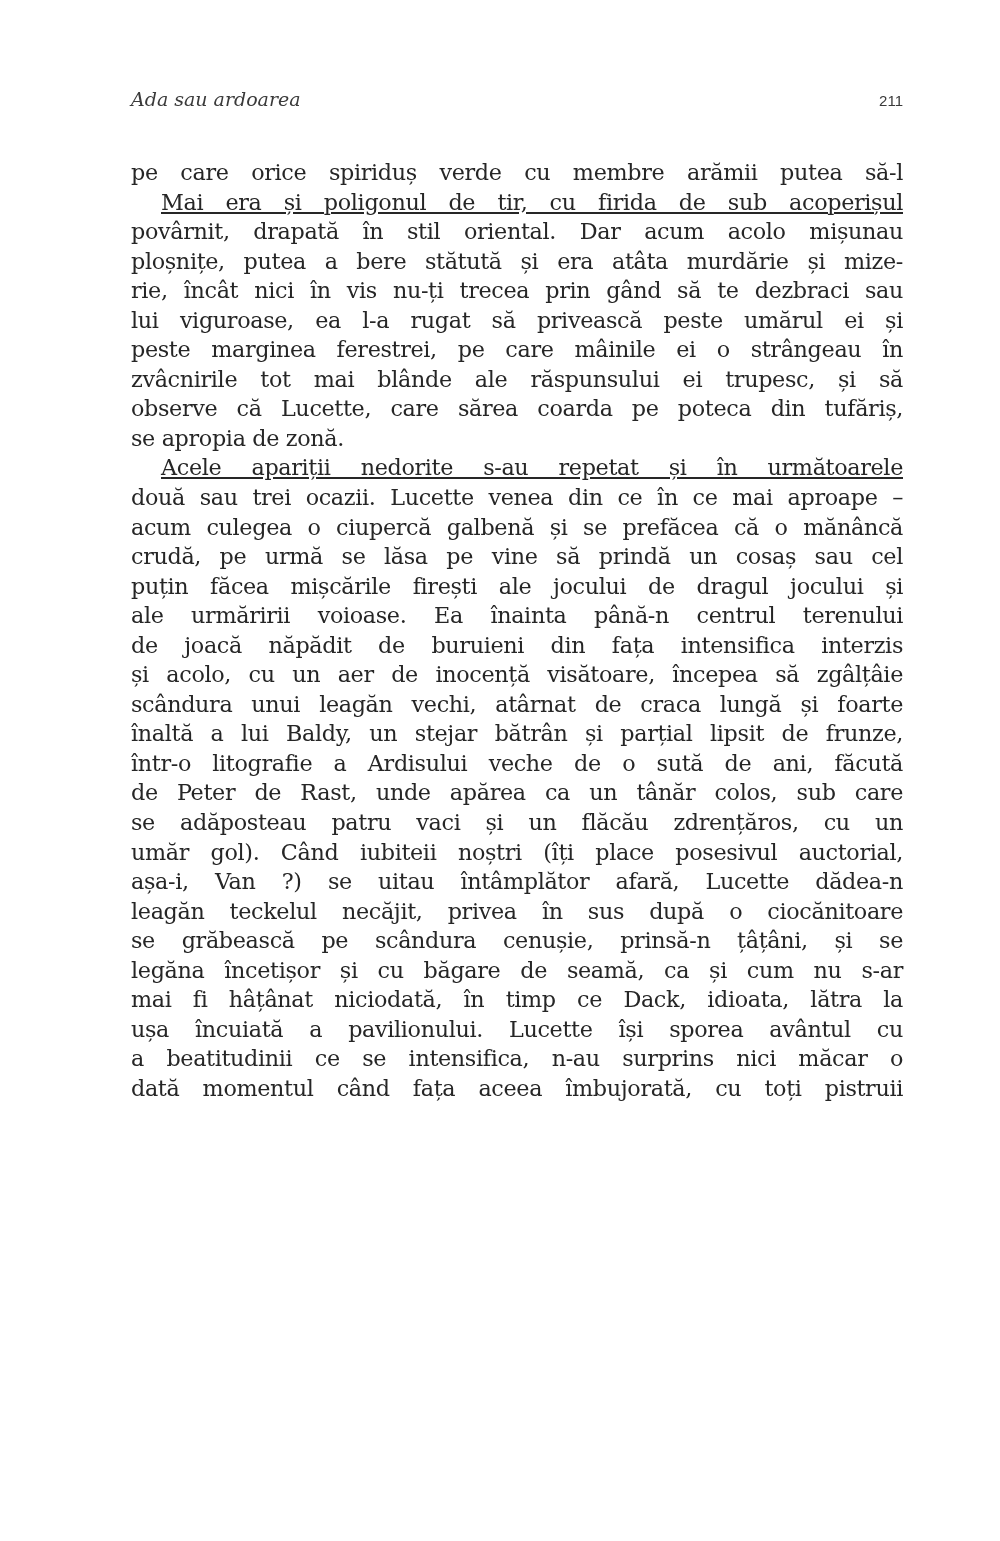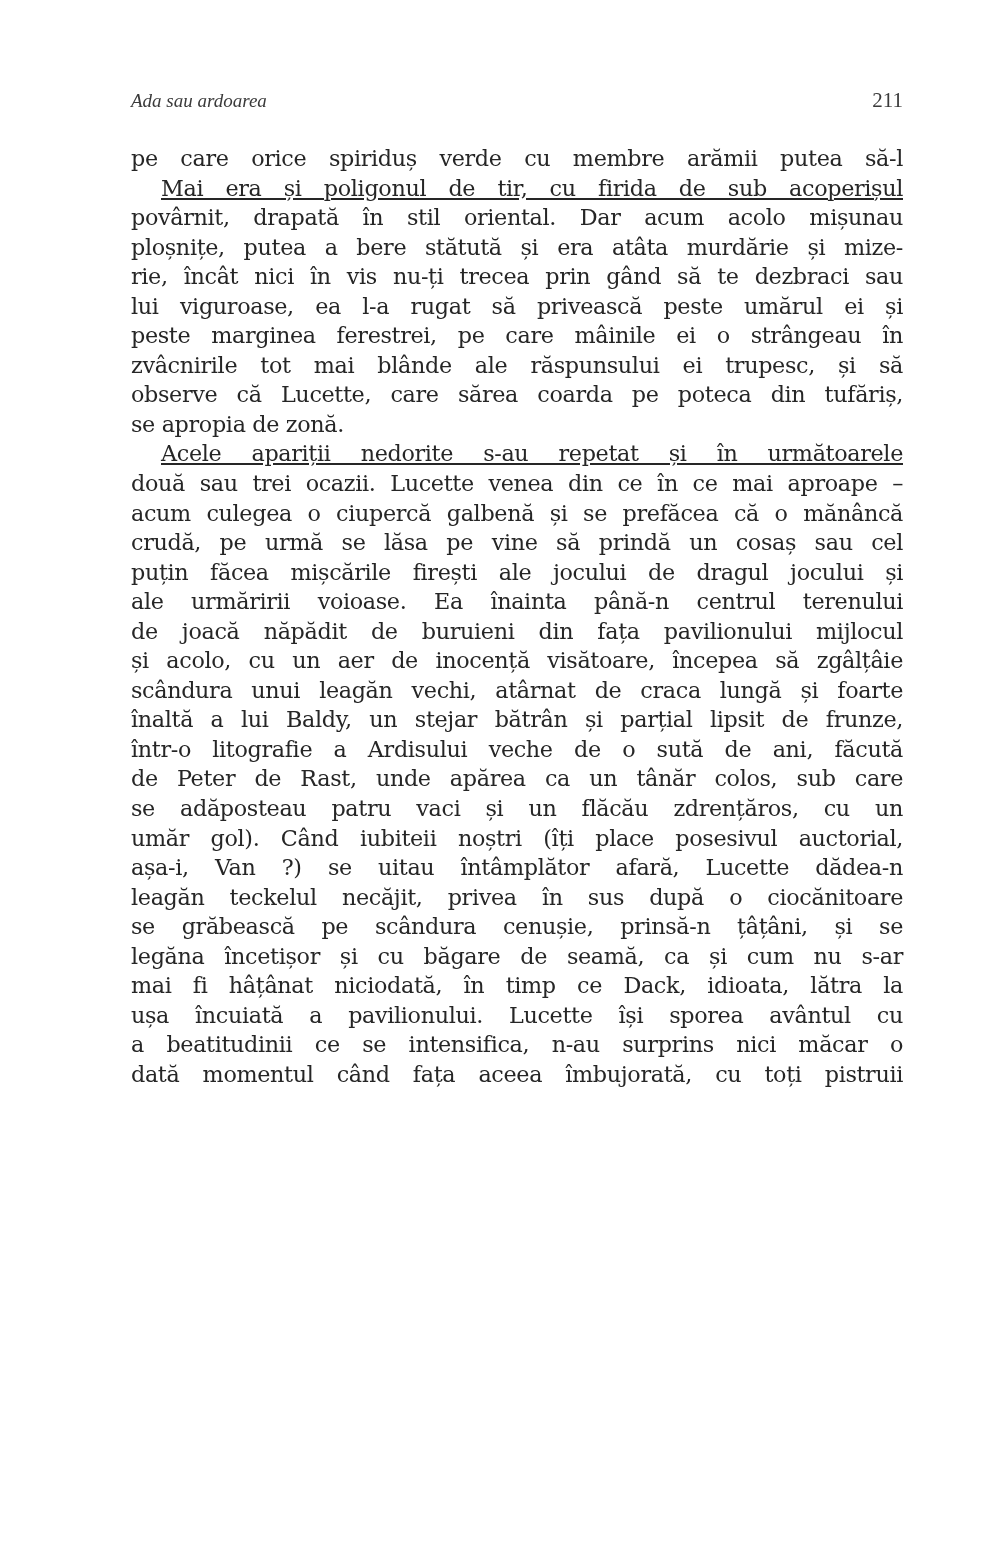--- a/index.html
+++ b/index.html
@@ -24,28 +24,27 @@
     display: flex;
     justify-content: space-between;
     align-items: baseline;
     font-family: "DejaVu Serif", "Liberation Serif", serif;
     font-size: 19px;
     color: #3a3a3a;
     height: 40px;
   }
   .running-title {
     font-style: italic;
-    font-family: Liberation Serif, serif;
   }
   .page-number {
-    font-family: Liberation Serif, serif;
-    font-size: 21px;
+    font-family: Liberation Sans, sans-serif;
+    font-size: 15px;
   }
   .body-text {
-    margin-top: 16px;
+    margin-top: 30px;
     font-family: "DejaVu Serif", "Liberation Serif", serif;
     font-size: 22.3px;
     line-height: 29.55px;
     color: #262626;
     letter-spacing: -0.35px;
   }
   .line {
     display: block;
     white-space: nowrap;
     text-align: justify;
@@ -83,21 +82,21 @@
         <span class="line">observe că Lucette, care sărea coarda pe poteca din tufăriș,</span>
         <span class="line last">se apropia de zonă.</span>
       </div>
       <div class="paragraph">
         <span class="line indent">Acele apariții nedorite s-au repetat și în următoarele</span>
         <span class="line">două sau trei ocazii. Lucette venea din ce în ce mai aproape –</span>
         <span class="line">acum culegea o ciupercă galbenă și se prefăcea că o mănâncă</span>
         <span class="line">crudă, pe urmă se lăsa pe vine să prindă un cosaș sau cel</span>
         <span class="line">puțin făcea mișcările firești ale jocului de dragul jocului și</span>
         <span class="line">ale urmăririi voioase. Ea înainta până-n centrul terenului</span>
-        <span class="line">de joacă năpădit de buruieni din fața pavilionului mijlocul</span>
+        <span class="line">de joacă năpădit de buruieni din fața intensifica interzis</span>
         <span class="line">și acolo, cu un aer de inocență visătoare, începea să zgâlțâie</span>
         <span class="line">scândura unui leagăn vechi, atârnat de craca lungă și foarte</span>
         <span class="line">înaltă a lui Baldy, un stejar bătrân și parțial lipsit de frunze,</span>
         <span class="line">într-o litografie a Ardisului veche de o sută de ani, făcută</span>
         <span class="line">de Peter de Rast, unde apărea ca un tânăr colos, sub care</span>
         <span class="line">se adăposteau patru vaci și un flăcău zdrențăros, cu un</span>
         <span class="line">umăr gol). Când iubiteii noștri (îți place posesivul auctorial,</span>
         <span class="line">așa-i, Van ?) se uitau întâmplător afară, Lucette dădea-n</span>
         <span class="line">leagăn teckelul necăjit, privea în sus după o ciocănitoare</span>
         <span class="line">se grăbească pe scândura cenușie, prinsă-n țâțâni, și se</span>

